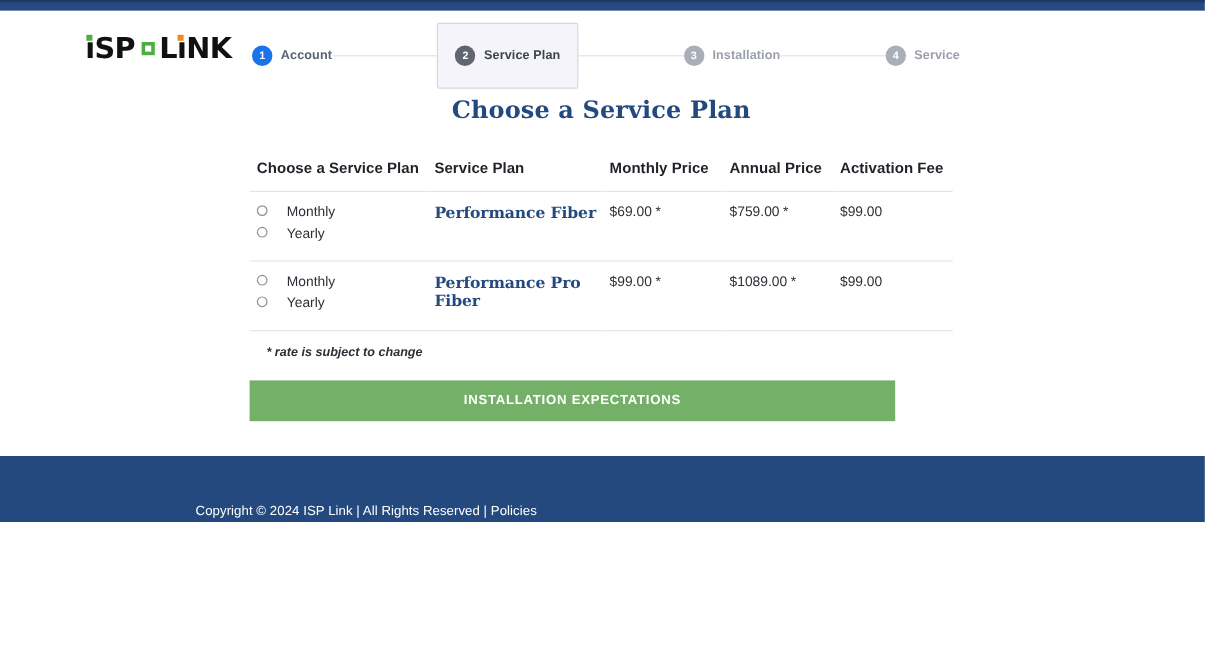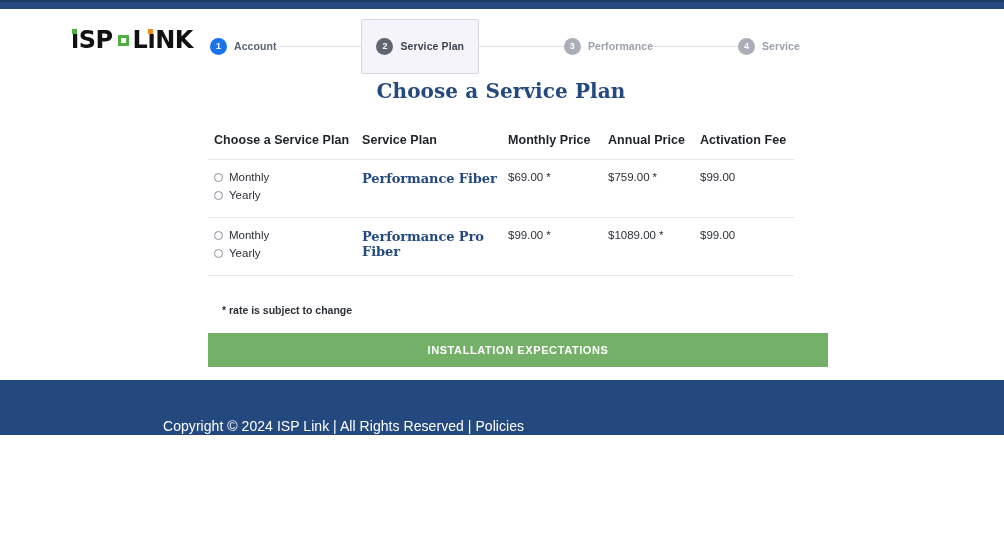--- a/index.html
+++ b/index.html
@@ -184,22 +184,21 @@
     color: #2b3036;
   }
   .col-choose  { width: 148px; }
   .col-plan    { width: 146px; }
   .col-monthly { width: 100px; }
   .col-annual  { width: 92px; }
   .col-act     { width: 100px; }
 
   .radio-row {
     display: flex;
-    align-items: center;
-    gap: 6px;
+    gap: 16px;
     margin-bottom: 6px;
     cursor: pointer;
   }
   .radio-row:last-child { margin-bottom: 0; }
   .radio-dot {
     width: 9px;
     height: 9px;
     border: 1px solid #8b9098;
     border-radius: 50%;
     background: #ffffff;
@@ -217,30 +216,31 @@
     color: #24497e;
     text-decoration: none;
     letter-spacing: -0.1px;
     text-align: center;
   }
 
   .price { font-size: 11.5px; color: #2b3036; white-space: nowrap; }
   .price .ast { margin-left: 3px; }
 
   .footnote {
-    margin-top: 28px;
+    margin-top: 12px;
     margin-left: 14px;
     font-size: 10.5px;
+    font-style: italic;
     font-weight: bold;
     color: #2b3036;
   }
 
   .cta-button {
     display: block;
-    width: 620px;
+    width: 538px;
     margin-top: 17px;
     background: #74b068;
     color: #ffffff;
     border: none;
     padding: 11px 0;
     font-family: "Liberation Sans", sans-serif;
     font-size: 11px;
     font-weight: bold;
     letter-spacing: 0.6px;
     text-align: center;
@@ -254,21 +254,21 @@
     top: 380px;
     width: 1004px;
     height: 55px;
     background: #24497e;
     display: flex;
     align-items: center;
   }
   .footer-text {
     margin-left: 163px;
     color: #ffffff;
-    font-size: 14px;
+    font-size: 11px;
     letter-spacing: 0.05px;
     margin-top: 37px;
   }
   .footer-link { color: #ffffff; text-decoration: none; }
 
   .below-fold {
     position: absolute;
     left: 0;
     top: 435px;
     width: 1004px;
@@ -305,21 +305,21 @@
 
       <div class="step current">
         <span class="bubble">2</span>
         <span class="slabel">Service Plan</span>
       </div>
 
       <div class="connector"></div>
 
       <div class="step idle">
         <span class="bubble">3</span>
-        <span class="slabel">Performance</span>
+        <span class="slabel">Installation</span>
       </div>
 
       <div class="connector"></div>
 
       <div class="step idle">
         <span class="bubble">4</span>
         <span class="slabel">Service</span>
       </div>
 
     </div>

